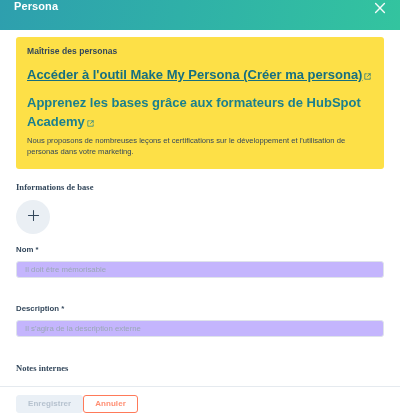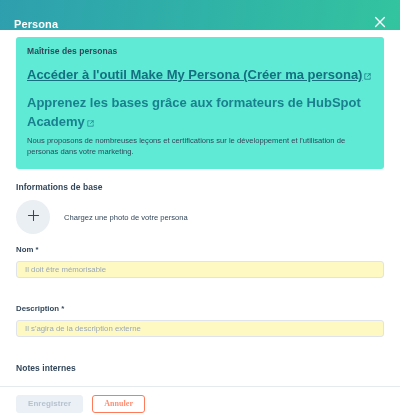--- a/index.html
+++ b/index.html
@@ -24,21 +24,21 @@
     flex-direction: column;
     overflow: hidden;
   }
 
   
   .dialog-header {
     height: 30px;
     min-height: 30px;
     background: linear-gradient(100deg, #2e9fae 0%, #2fb0a8 45%, #33c49f 100%);
     display: flex;
-    align-items: flex-end;
+    align-items: flex-start;
     padding: 0 12px 0 14px;
     box-sizing: border-box;
   }
   .dialog-title {
     color: #ffffff;
     font-size: 11px;
     font-weight: 600;
     letter-spacing: 0.1px;
     flex: 1;
   }
@@ -55,21 +55,21 @@
   .dialog-body {
     flex: 1;
     overflow: hidden;
     padding: 7px 16px 0 16px;
     box-sizing: border-box;
     position: relative;
   }
 
   
   .info-panel {
-    background: #5eead4;
+    background: #fde047;
     border-radius: 3px;
     padding: 9px 11px 11px 11px;
     box-sizing: border-box;
     margin-bottom: 13px;
   }
   .info-heading {
     font-size: 8.5px;
     font-weight: 700;
     color: #33475b;
     margin-bottom: 9px;
@@ -106,20 +106,21 @@
     letter-spacing: 0.01px;
   }
 
   
   .section-heading {
     font-size: 8.5px;
     font-weight: 700;
     color: #33475b;
     margin: 0 0 8px 0;
     letter-spacing: 0.05px;
+    font-family: Liberation Serif, serif;
   }
   .section-heading.tight { margin-bottom: 1px; }
 
   
   .avatar-row {
     display: flex;
     align-items: center;
     margin-bottom: 11px;
   }
   .avatar-circle {
@@ -146,21 +147,21 @@
     font-weight: 700;
     color: #33475b;
     display: block;
     margin-bottom: 4px;
     letter-spacing: 0.02px;
   }
 
   .text-input, .text-area {
     width: 100%;
     box-sizing: border-box;
-    background: #fef9c3;
+    background: #c4b5fd;
     border: 1px solid #dfe3eb;
     border-radius: 3px;
     font-family: "Liberation Sans", sans-serif;
     font-size: 7.8px;
     color: #33475b;
     padding: 0 8px;
     outline: none;
   }
   .text-input {
     height: 17px;
@@ -173,21 +174,20 @@
   
   .dialog-footer {
     height: 34px;
     min-height: 34px;
     border-top: 1px solid #e5eaef;
     background: #ffffff;
     display: flex;
     align-items: center;
     padding: 0 16px;
     box-sizing: border-box;
-    gap: 9px;
   }
   .btn {
     font-family: "Liberation Sans", sans-serif;
     font-size: 8px;
     font-weight: 600;
     border-radius: 3px;
     padding: 0 11px;
     height: 18px;
     line-height: 16px;
     box-sizing: border-box;
@@ -197,21 +197,20 @@
   .btn-save {
     background: #eaf0f6;
     border: 1px solid #eaf0f6;
     color: #b6c2cf;
     cursor: default;
   }
   .btn-cancel {
     background: #ffffff;
     border: 1px solid #ff7a59;
     color: #ff8f73;
-    font-family: Liberation Serif, serif;
   }
 </style>
 </head>
 <body>
 
 <div class="dialog">
 
   <div class="dialog-header">
     <div class="dialog-title">Persona</div>
     <div class="close-btn">
@@ -247,21 +246,20 @@
     <div class="section-heading">Informations de base</div>
 
     <div class="avatar-row">
       <div class="avatar-circle">
         <span>
           <svg width="15" height="15" viewBox="0 0 16 16" aria-hidden="true">
             <path d="M8 2.6 V13.4 M2.6 8 H13.4" stroke="#33475b" stroke-width="1.1" stroke-linecap="round" fill="none"></path>
           </svg>
         </span>
       </div>
-      <div class="avatar-hint">Chargez une photo de votre persona</div>
     </div>
 
     <div class="field">
       <label class="field-label">Nom *</label>
       <input class="text-input" type="text" placeholder="Il doit être mémorisable" style="">
     </div>
 
     <div class="field">
       <label class="field-label">Description *</label>
       <input class="text-input" type="text" placeholder="Il s'agira de la description externe" style="">

